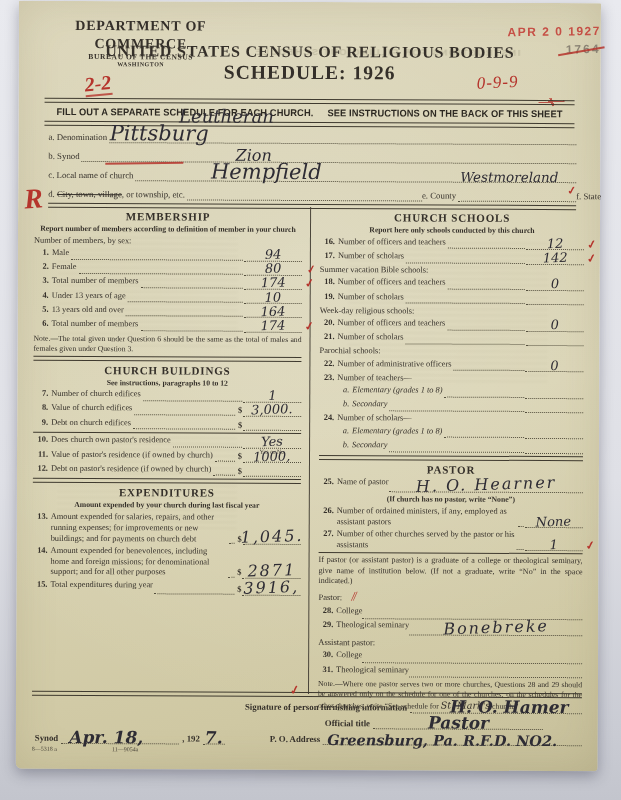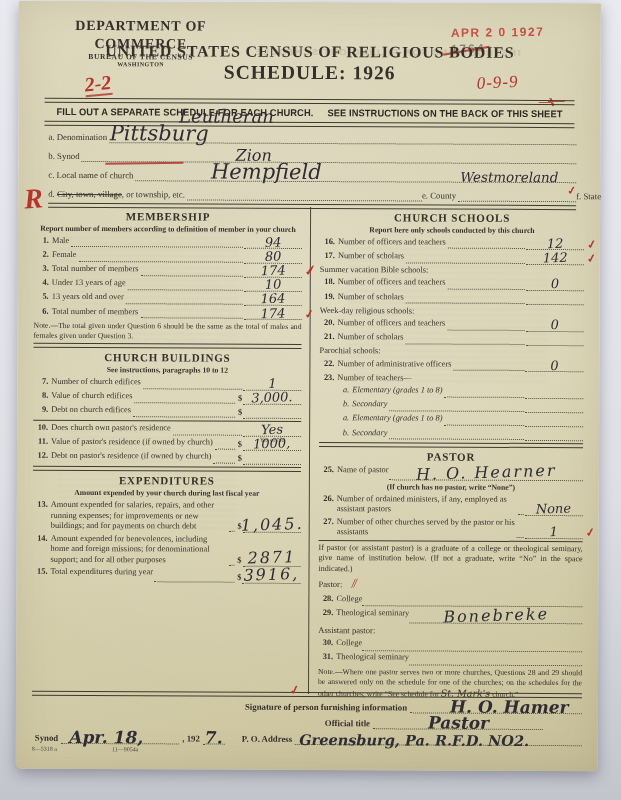--- a/index.html
+++ b/index.html
@@ -19,21 +19,21 @@
   }
   .ghost{position:absolute;transform:scaleX(-1);color:#7d7860;opacity:.28;filter:blur(.7px);
     font-family:"Liberation Sans",sans-serif;font-weight:bold;font-size:9.5px;letter-spacing:1.5px;white-space:nowrap}
   .gstripes{position:absolute;opacity:.07;background:repeating-linear-gradient(180deg,#5d5740 0 1.5px,transparent 1.5px 6px);filter:blur(.8px)}
 
   .agency{position:absolute;left:42px;top:16px;width:160px;text-align:center;line-height:1.25}
   .ag1{font-size:14px;font-weight:bold;letter-spacing:.8px}
   .ag2{font-size:7.5px;font-weight:bold;letter-spacing:.6px}
   .ag3{font-size:6px;font-weight:bold;letter-spacing:.5px}
 
-  .stamp{position:absolute;left:432px;top:22px;width:150px;text-align:left;
+  .stamp{position:absolute;left:432px;top:22px;width:150px;text-align:right;
     font-family:"Liberation Sans",sans-serif;font-weight:bold}
   .stampdate{color:#c4423a;font-size:12px;letter-spacing:1.5px;opacity:.9;transform:rotate(-1deg)}
   .stampnum{color:#8a8374;font-size:12px;letter-spacing:2px;margin-top:1px;position:relative;display:inline-block;transform:rotate(-2deg)}
   .stampnum::after{content:"";position:absolute;left:-8px;right:-4px;top:55%;height:2px;background:#b5342c;transform:rotate(-8deg);opacity:.85}
   .r099{position:absolute;left:458px;top:70px;color:#b5342c;font-size:17px;font-style:italic;letter-spacing:1px;transform:rotate(-3deg)}
   .rscrib{position:absolute;left:520px;top:95px;width:26px;height:8px;
     background:linear-gradient(0deg,transparent 45%,#b5342c 45% 60%,transparent 60%),
                linear-gradient(75deg,transparent 46%,#b5342c 46% 56%,transparent 56%);
     opacity:.8;transform:rotate(-4deg)}
   .r22{position:absolute;left:66px;top:72px;color:#b5342c;font-size:20px;font-style:italic;font-weight:bold;
@@ -181,20 +181,21 @@
       <span class="fline wF"></span>
     </div>
     <div class="hr2" style="margin-top:3px"></div>
   </div>
 
   <div class="vdiv"></div>
 
   <div class="col colL">
       <div class="sec-h">MEMBERSHIP</div>
       <div class="sec-sub">Report number of members according to definition of member in your church</div>
+      <div class="grp">Number of members, by sex:</div>
       <div class="q">
         <span class="num">1.</span>
         <span class="lbl">Male</span>
         <span class="leader"></span>
         <span class="ans">
           <span class="aline">
             <span class="hand">94</span>
           </span>
         </span>
       </div>
@@ -451,20 +452,24 @@
       </div>
       <div class="q ind">
         <span class="num it">b.</span>
         <span class="lbl it">Secondary</span>
         <span class="leader"></span>
         <span class="ans">
           <span class="aline">
             <span class="hand">&nbsp;</span>
           </span>
         </span>
+      </div>
+      <div class="q">
+        <span class="num">24.</span>
+        <span class="lbl">Number of scholars—</span>
       </div>
       <div class="q ind">
         <span class="num it">a.</span>
         <span class="lbl it">Elementary (grades 1 to 8)</span>
         <span class="leader"></span>
         <span class="ans">
           <span class="aline">
             <span class="hand">&nbsp;</span>
           </span>
         </span>
@@ -575,21 +580,21 @@
     </div>
     <div class="brow">
       <span class="blab">Synod</span>
       <span class="bline w118">
           <span class="hand" style="left:8px">Apr. 18,</span>
         </span>
       <span class="blab">, 192</span>
       <span class="bline w24">
           <span class="hand" style="left:2px">7.</span>
         </span>
-      <span class="blab" style="margin-left:14px">P. O. Address</span>
+      <span class="blab" style="margin-left:42px">P. O. Address</span>
       <span class="bline grow">
           <span class="hand" style="left:4px;font-size:14.5px">Greensburg, Pa. R.F.D. NO2.</span>
         </span>
     </div>
     <div class="codes">
       <span>8—5318 a</span>
       <span class="c2">11—9054a</span>
     </div>
   </div>
 

